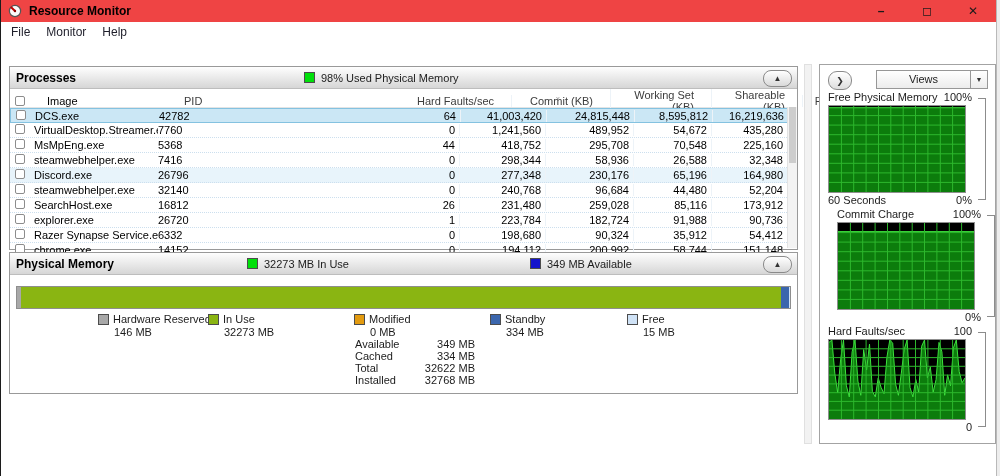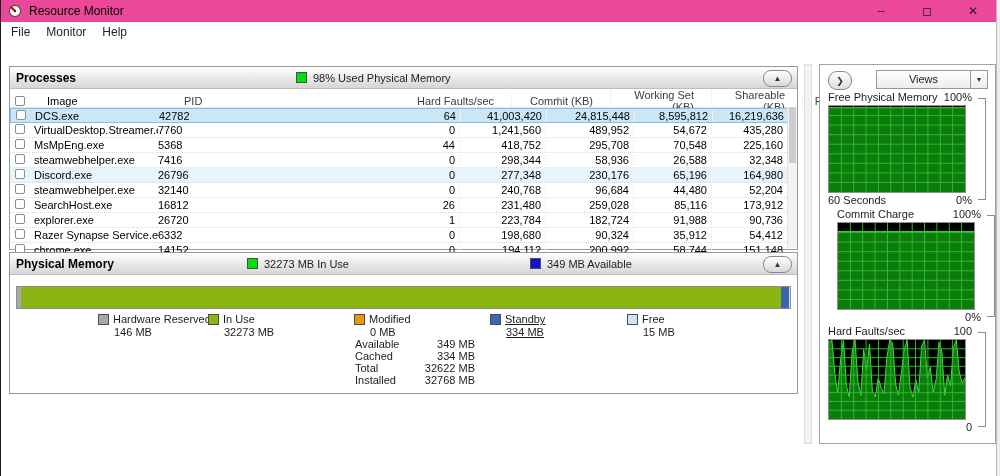--- a/index.html
+++ b/index.html
@@ -2,21 +2,21 @@
 <html><head>
 <meta charset="utf-8">
 <style>
   html,body{margin:0;padding:0;}
   body{width:1000px;height:476px;position:relative;background:#ededed;
        font-family:"Liberation Sans","DejaVu Sans",sans-serif;overflow:hidden;
        -webkit-font-smoothing:antialiased;}
   .window{position:absolute;left:0;top:0;width:995px;height:476px;background:#fff;
           border-left:1px solid #1c1c1c;border-right:1px solid #b9b9b9;}
   
-  .titlebar{height:22px;display:flex;align-items:center;padding-left:7px;background:#ec4899;}
+  .titlebar{height:22px;display:flex;align-items:center;padding-left:7px;background:#ef4444;font-weight:bold;}
   .app-icon{width:14px;height:14px;flex:0 0 auto;}
   .title-text{font-size:12px;color:#000;margin-left:7px;}
   .win-controls{margin-left:auto;display:flex;height:100%;}
   .win-btn{width:46px;height:100%;display:flex;align-items:center;justify-content:center;
            font-size:12px;color:#1a1a1a;}
   
   .menubar{height:19px;display:flex;align-items:center;padding-left:2px;font-size:12px;color:#1e1e2a;background:#fff;}
   .menu-item{padding:1px 8px;}
   
   .tabstrip{height:22px;display:flex;align-items:flex-end;padding-left:4px;background:#fff;
@@ -109,21 +109,21 @@
   <div class="menubar">
     <span class="menu-item">File</span>
     <span class="menu-item">Monitor</span>
     <span class="menu-item">Help</span>
   </div>
 
 
   <div class="panel" style="left:8px;top:66px;width:789px;height:184px;">
     <div class="panel-header">
       <span class="panel-title">Processes</span>
-      <span class="hdr-status" style="left:286px;">
+      <span class="hdr-status" style="left:294px;">
         <span class="chip" id="proc-chip" style="background: rgb(0, 224, 10);"></span>
         <span>98% Used Physical Memory</span>
       </span>
       <div class="collapse-btn">▲</div>
     </div>
     <div class="colheader">
       <span class="cb"></span>
       <span class="cell-image">Image</span>
       <span>PID</span>
       <span class="num" style="border-left:none;">Hard Faults/sec</span>
@@ -277,21 +277,21 @@
           </div>
           <div class="l2">32273 MB</div>
         </div>
         <div class="legend-item" style="left: 344px;">
           <div class="l1">
             <span class="chip" style="background:#e39b10"></span>
             <span>Modified</span>
           </div>
           <div class="l2">0 MB</div>
         </div>
-        <div class="legend-item" style="left: 480px; text-decoration: underline;">
+        <div class="legend-item" style="left: 480px;">
           <div class="l1">
             <span class="chip" style="background:#3b66ad"></span>
             <span>Standby</span>
           </div>
           <div class="l2">334 MB</div>
         </div>
         <div class="legend-item" style="left: 617px;">
           <div class="l1">
             <span class="chip" style="background:#cfe2f6"></span>
             <span>Free</span>

